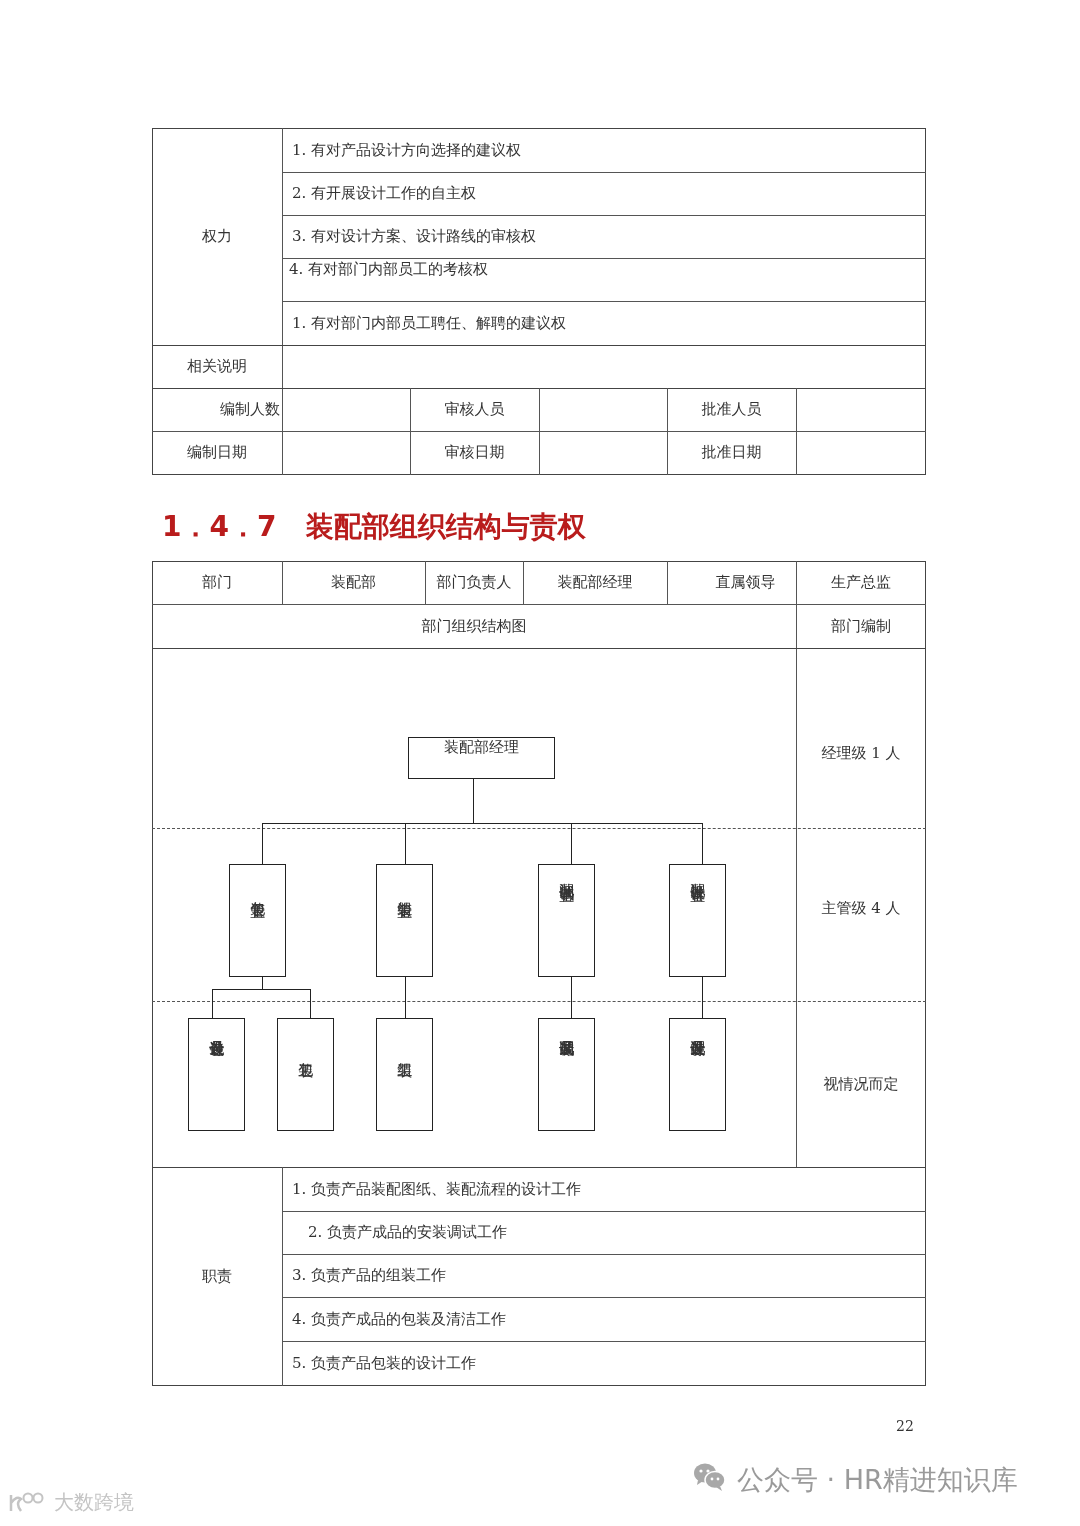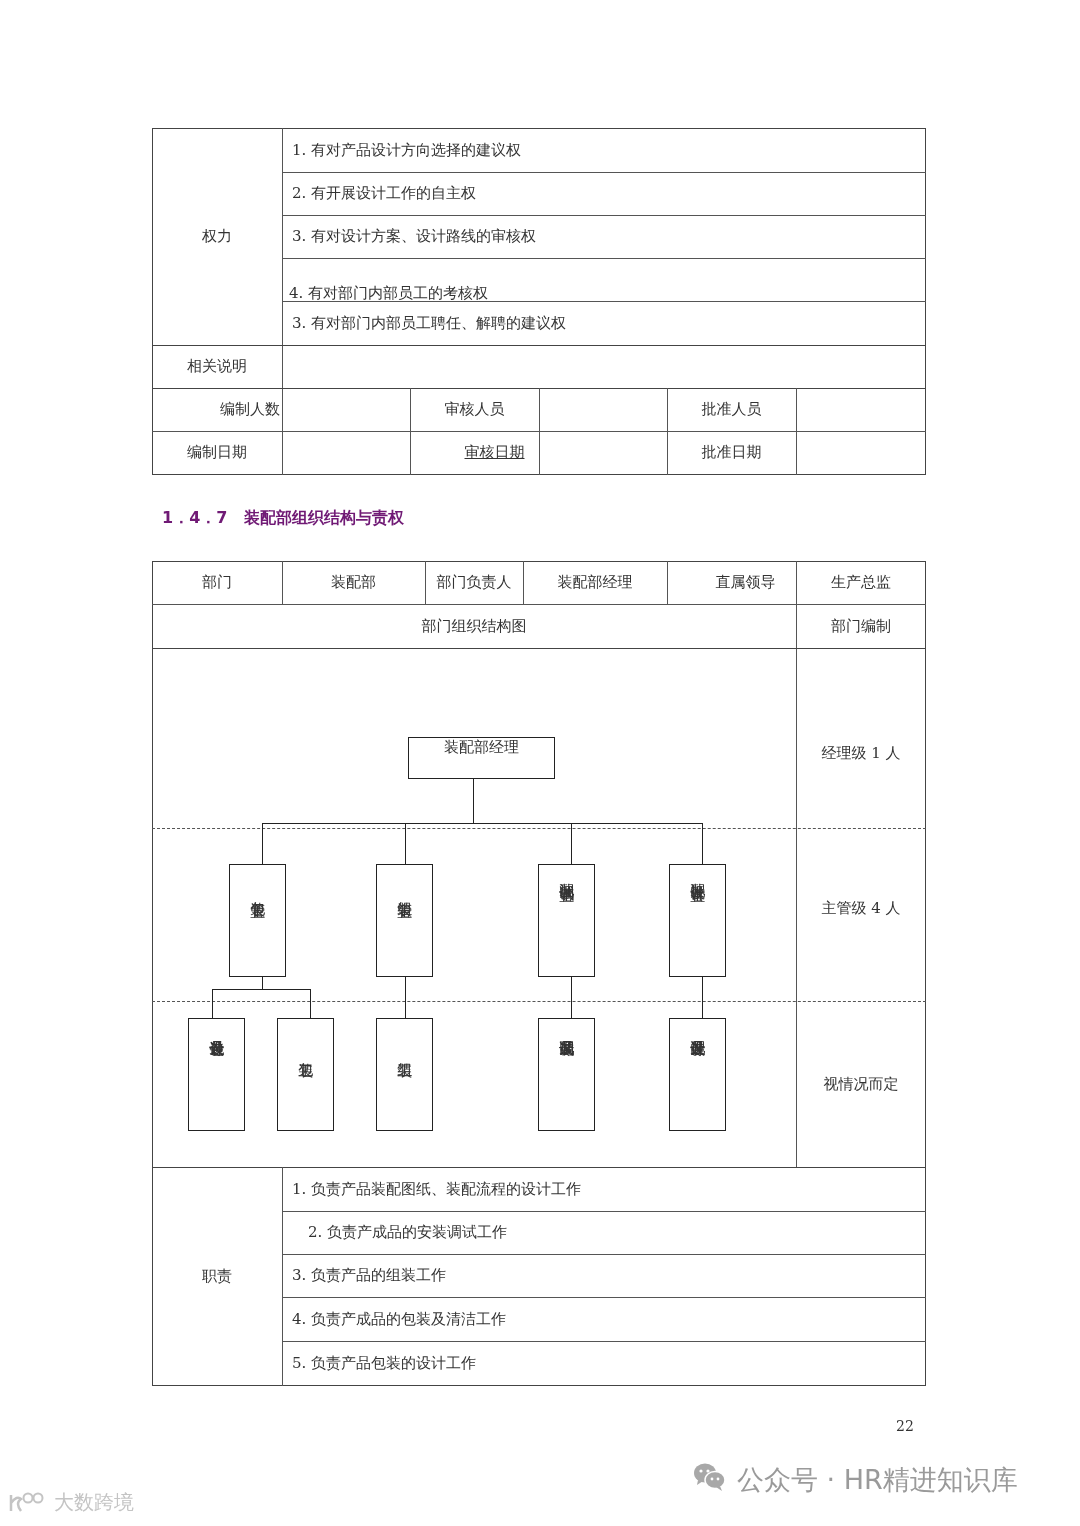--- a/index.html
+++ b/index.html
@@ -10,21 +10,21 @@
   .thin-h { position:absolute; height:0; border-top:1px solid #555; }
   .thin-v { position:absolute; width:0; border-left:1px solid #555; }
   .cell { position:absolute; display:flex; align-items:center; justify-content:center;
           font-size:15px; color:#333; box-sizing:border-box; }
   .cell-left { justify-content:flex-start; padding-left:10px; }
   .dash { position:absolute; height:0; border-top:1.5px dashed #555; }
   .box { position:absolute; border:1.6px solid #222; box-sizing:border-box; background:#fff; }
   .vtext { position:absolute; left:0; right:0; text-align:center; font-size:15px; line-height:18.5px; color:#333; }
   .conn-v { position:absolute; width:0; border-left:1.6px solid #222; }
   .conn-h { position:absolute; height:0; border-top:1.6px solid #222; }
-  .heading { position:absolute; left:162px; top:508px; font-size:16px; font-weight:bold; color:#701a75;
+  .heading { position:absolute; left:162px; top:508px; font-size:28px; font-weight:bold; color:#b91c1c;
              font-family:"DejaVu Sans","Liberation Sans",sans-serif; white-space:pre; }
   .pagenum { position:absolute; left:896px; top:1418px; font-size:14px; color:#333; }
   .wm-right { position:absolute; left:693px; top:1462px; font-size:27px; color:#9a9a9a;
               font-family:"DejaVu Sans","Liberation Sans",sans-serif; display:flex; align-items:flex-start; }
   .wm-left { position:absolute; left:8px; top:1489px; font-size:20px; color:#c4c4c4;
              font-family:"DejaVu Sans","Liberation Sans",sans-serif; display:flex; align-items:center; }
 </style>
 </head>
 <body>
 
@@ -48,36 +48,36 @@
   <div class="thin-v" style="left:410px;top:388px;height:87px;"></div>
   <div class="thin-v" style="left:539px;top:388px;height:87px;"></div>
   <div class="thin-v" style="left:667px;top:388px;height:87px;"></div>
   <div class="thin-v" style="left:796px;top:388px;height:87px;"></div>
 
   <div class="cell" style="left:152px;top:128px;width:130px;height:217px;">权力</div>
 
   <div class="cell cell-left" style="left:282px;top:128px;width:644px;height:44px;">1.  有对产品设计方向选择的建议权</div>
   <div class="cell cell-left" style="left:282px;top:172px;width:644px;height:43px;">2.  有开展设计工作的自主权</div>
   <div class="cell cell-left" style="left:282px;top:215px;width:644px;height:43px;">3.  有对设计方案、设计路线的审核权</div>
-  <div class="cell cell-left" style="left:282px;top:272px;width:644px;height:43px;padding-left:7px;">4.  有对部门内部员工的考核权</div>
-  <div class="cell cell-left" style="left:282px;top:301px;width:644px;height:44px;">3.  有对部门内部员工聘任、解聘的建议权</div>
+  <div class="cell cell-left" style="left:282px;top:248px;width:644px;height:43px;padding-left:7px;">4.  有对部门内部员工的考核权</div>
+  <div class="cell cell-left" style="left:282px;top:301px;width:644px;height:44px;">1.  有对部门内部员工聘任、解聘的建议权</div>
 
   <div class="cell" style="left:152px;top:345px;width:130px;height:43px;">相关说明</div>
   <div class="cell cell-left" style="left:282px;top:345px;width:644px;height:43px;"></div>
 
   <div class="cell" style="left:152px;top:388px;width:130px;height:43px;margin-left:33px;">编制人数</div>
   <div class="cell" style="left:282px;top:388px;width:128px;height:43px;"></div>
   <div class="cell" style="left:410px;top:388px;width:129px;height:43px;">审核人员</div>
   <div class="cell" style="left:539px;top:388px;width:128px;height:43px;"></div>
   <div class="cell" style="left:667px;top:388px;width:129px;height:43px;">批准人员</div>
   <div class="cell" style="left:796px;top:388px;width:130px;height:43px;"></div>
 
   <div class="cell" style="left:152px;top:431px;width:130px;height:43px;">编制日期</div>
   <div class="cell" style="left:282px;top:431px;width:128px;height:43px;"></div>
-  <div class="cell" style="left:430px;top:431px;width:129px;height:43px;text-decoration:underline;">审核日期</div>
+  <div class="cell" style="left:410px;top:431px;width:129px;height:43px;">审核日期</div>
   <div class="cell" style="left:539px;top:431px;width:128px;height:43px;"></div>
   <div class="cell" style="left:667px;top:431px;width:129px;height:43px;">批准日期</div>
   <div class="cell" style="left:796px;top:431px;width:130px;height:43px;"></div>
 </div>
 
 <div class="heading">1．4．7   装配部组织结构与责权</div>
 
 <div>
 
   <div class="line-h" style="left:152px;top:561px;width:774px;"></div>

